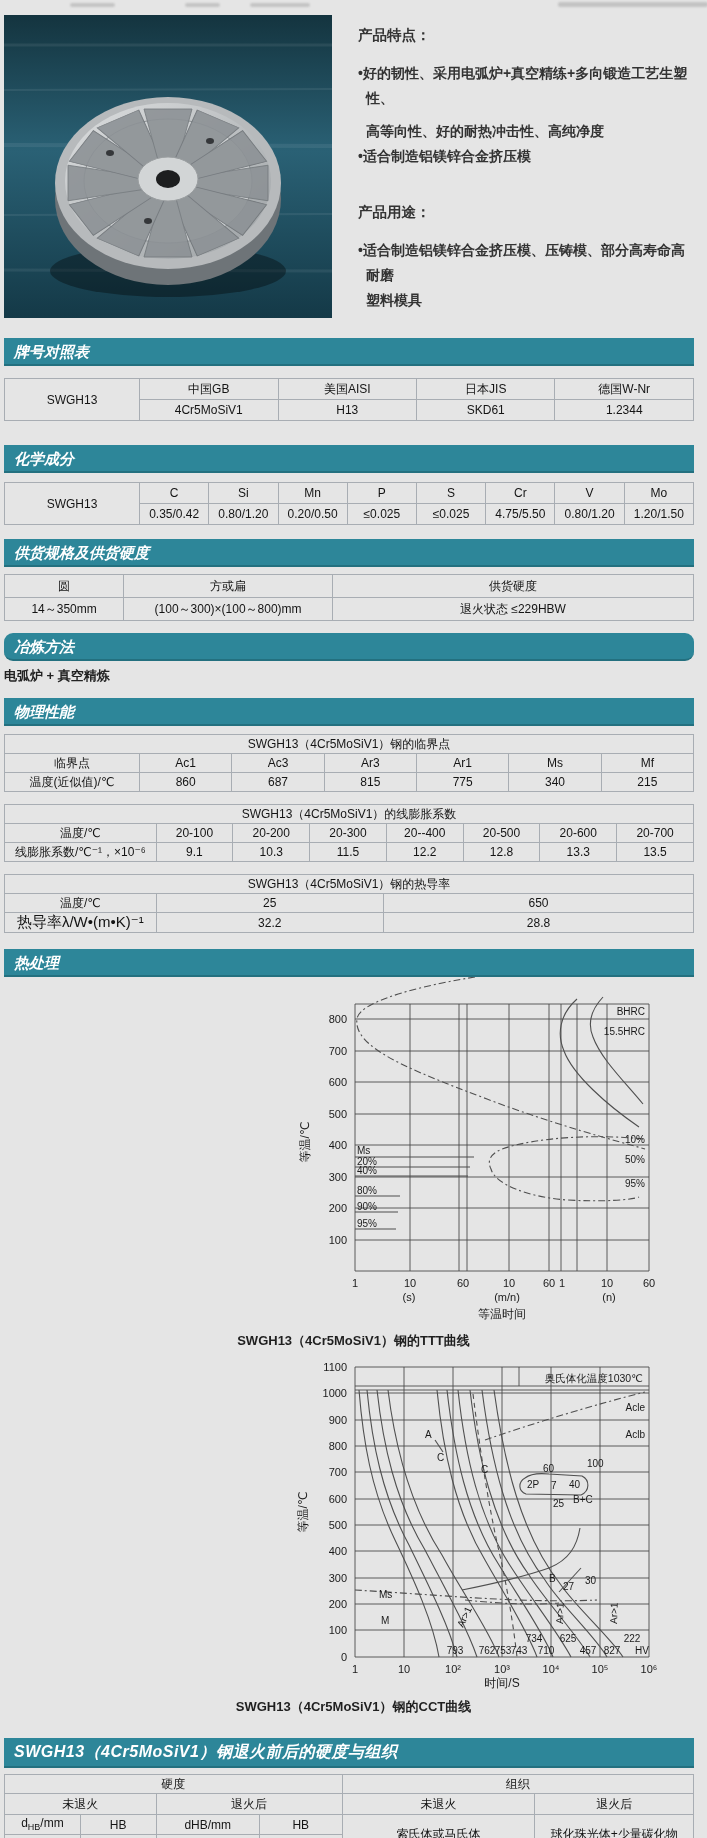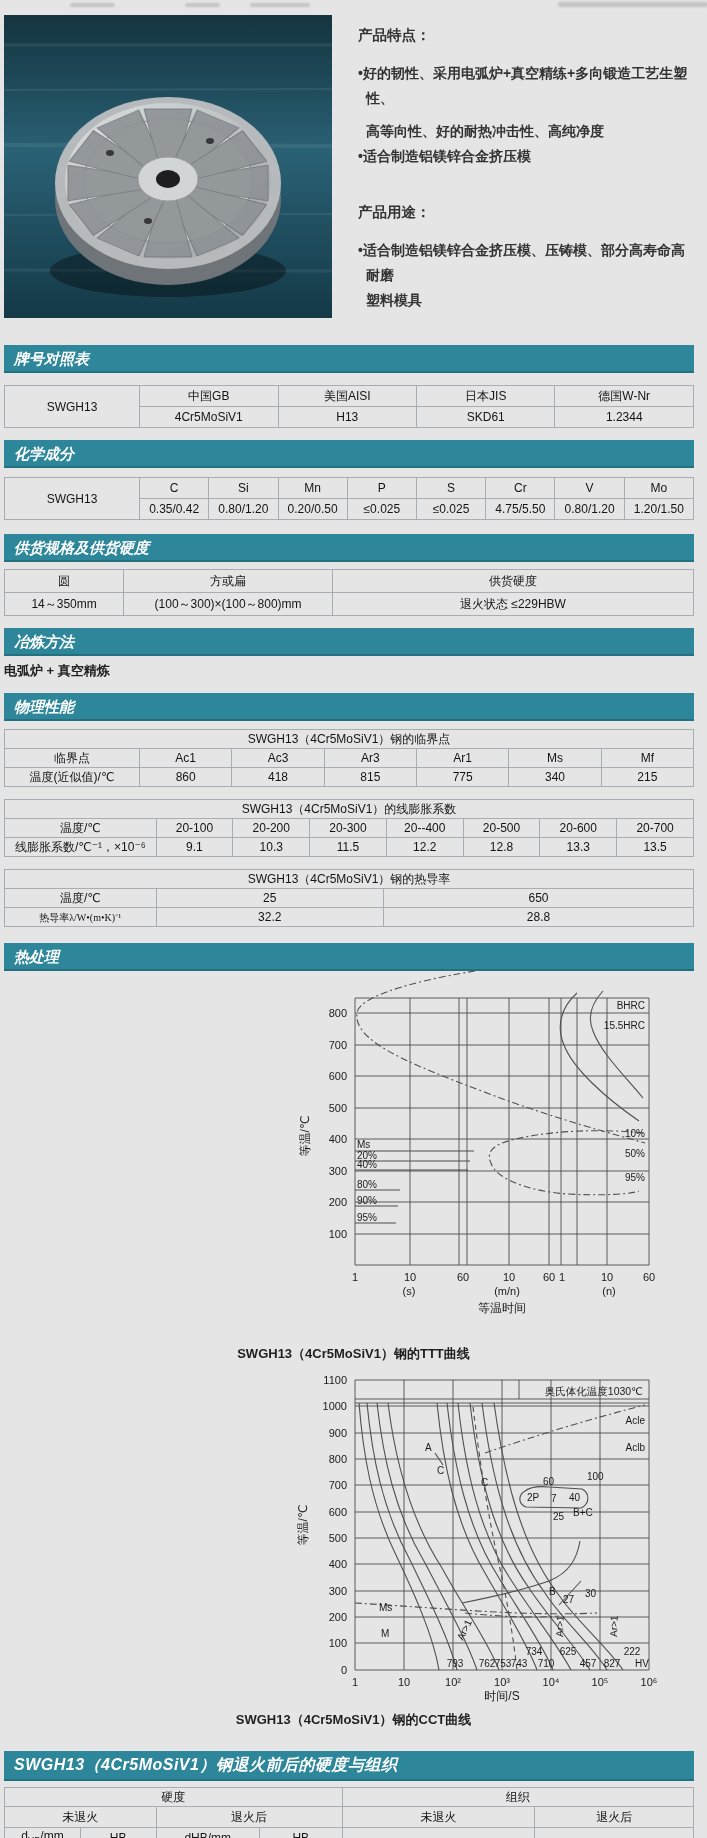--- a/index.html
+++ b/index.html
@@ -106,21 +106,21 @@
       <p class="hero-line">•适合制造铝镁锌合金挤压模</p>
       <div class="hero-gap"></div>
       <p class="hero-title">产品用途：</p>
       <p class="hero-line">•适合制造铝镁锌合金挤压模、压铸模、部分高寿命高耐磨</p>
       <p class="hero-line" style="text-indent:0;">塑料模具</p>
     </div>
   </div>
 
   <div class="content">
 
-    <div class="banner" style="margin-top:27px;">牌号对照表</div>
+    <div class="banner" style="margin-top:20px;">牌号对照表</div>
     <table class="tbl r21" style="margin-top:12px;">
       <colgroup>
           <col style="width:19.6%">
           <col style="width:20.1%">
           <col style="width:20.1%">
           <col style="width:20.1%">
           <col style="width:20.1%">
         </colgroup>
       <tbody>
           <tr>
@@ -132,21 +132,21 @@
       </tr>
       <tr>
         <td>4Cr5MoSiV1</td>
         <td>H13</td>
         <td>SKD61</td>
         <td>1.2344</td>
       </tr>
     </tbody>
       </table>
 
-    <div class="banner" style="margin-top:12px;">化学成分</div>
+    <div class="banner" style="margin-top:24px;">化学成分</div>
     <table class="tbl r21" style="margin-top:9px;">
       <colgroup>
           <col style="width:19.6%">
           <col>
           <col>
           <col>
           <col>
           <col>
           <col>
           <col>
@@ -191,21 +191,21 @@
         <td>供货硬度</td>
       </tr>
       <tr>
         <td>14～350mm</td>
         <td>(100～300)×(100～800)mm</td>
         <td>退火状态 ≤229HBW</td>
       </tr>
     </tbody>
       </table>
 
-    <div class="banner" style="margin-top:12px;">冶炼方法</div>
+    <div class="banner" style="margin-top:12px;border-radius:9px;">冶炼方法</div>
     <div class="smelt" style="margin-top:7px;">电弧炉 + 真空精炼</div>
 
     <div class="banner" style="margin-top:15px;">物理性能</div>
 
     <table class="tbl r19" style="margin-top:8px;">
       <colgroup>
           <col style="width:19.6%">
           <col>
           <col>
           <col>
@@ -222,21 +222,21 @@
         <td>Ac1</td>
         <td>Ac3</td>
         <td>Ar3</td>
         <td>Ar1</td>
         <td>Ms</td>
         <td>Mf</td>
       </tr>
       <tr>
         <td>温度(近似值)/℃</td>
         <td>860</td>
-        <td>418</td>
+        <td>687</td>
         <td>815</td>
         <td>775</td>
         <td>340</td>
         <td>215</td>
       </tr>
     </tbody>
       </table>
 
     <table class="tbl r19" style="margin-top:12px;">
       <colgroup>
@@ -285,21 +285,21 @@
       <tbody>
           <tr>
             <td colspan="3">SWGH13（4Cr5MoSiV1）钢的热导率</td>
           </tr>
       <tr>
         <td>温度/℃</td>
         <td>25</td>
         <td>650</td>
       </tr>
       <tr>
-        <td style="font-size:10px;font-family:Liberation Serif, serif;">热导率λ/W•(m•K)⁻¹</td>
+        <td style="font-size:15px;">热导率λ/W•(m•K)⁻¹</td>
         <td>32.2</td>
         <td>28.8</td>
       </tr>
     </tbody>
       </table>
 
     <div class="banner" style="margin-top:16px;">热处理</div>
   </div>
 
   <div class="chart-block">
@@ -369,21 +369,21 @@
         <text x="70" y="233">90%</text>
         <text x="70" y="250">95%</text>
         <text x="358" y="38" text-anchor="end">BHRC</text>
         <text x="358" y="58" text-anchor="end">15.5HRC</text>
         <text x="358" y="166" text-anchor="end">10%</text>
         <text x="358" y="186" text-anchor="end">50%</text>
         <text x="358" y="210" text-anchor="end">95%</text>
       </g>
     </svg>
   </div>
-  <div class="chart-caption" style="margin-top:20px;">SWGH13（4Cr5MoSiV1）钢的TTT曲线</div>
+  <div class="chart-caption" style="margin-top:1px;">SWGH13（4Cr5MoSiV1）钢的TTT曲线</div>
 
   <div class="chart-block" style="margin-top:10px;">
     <svg width="420" height="330" viewBox="0 0 420 330">
       <g class="gridline">
         <line x1="68" y1="7" x2="362" y2="7"></line>
           <line x1="68" y1="33" x2="362" y2="33"></line>
         <line x1="68" y1="60" x2="362" y2="60"></line>
           <line x1="68" y1="86" x2="362" y2="86"></line>
         <line x1="68" y1="112" x2="362" y2="112"></line>
           <line x1="68" y1="139" x2="362" y2="139"></line>

